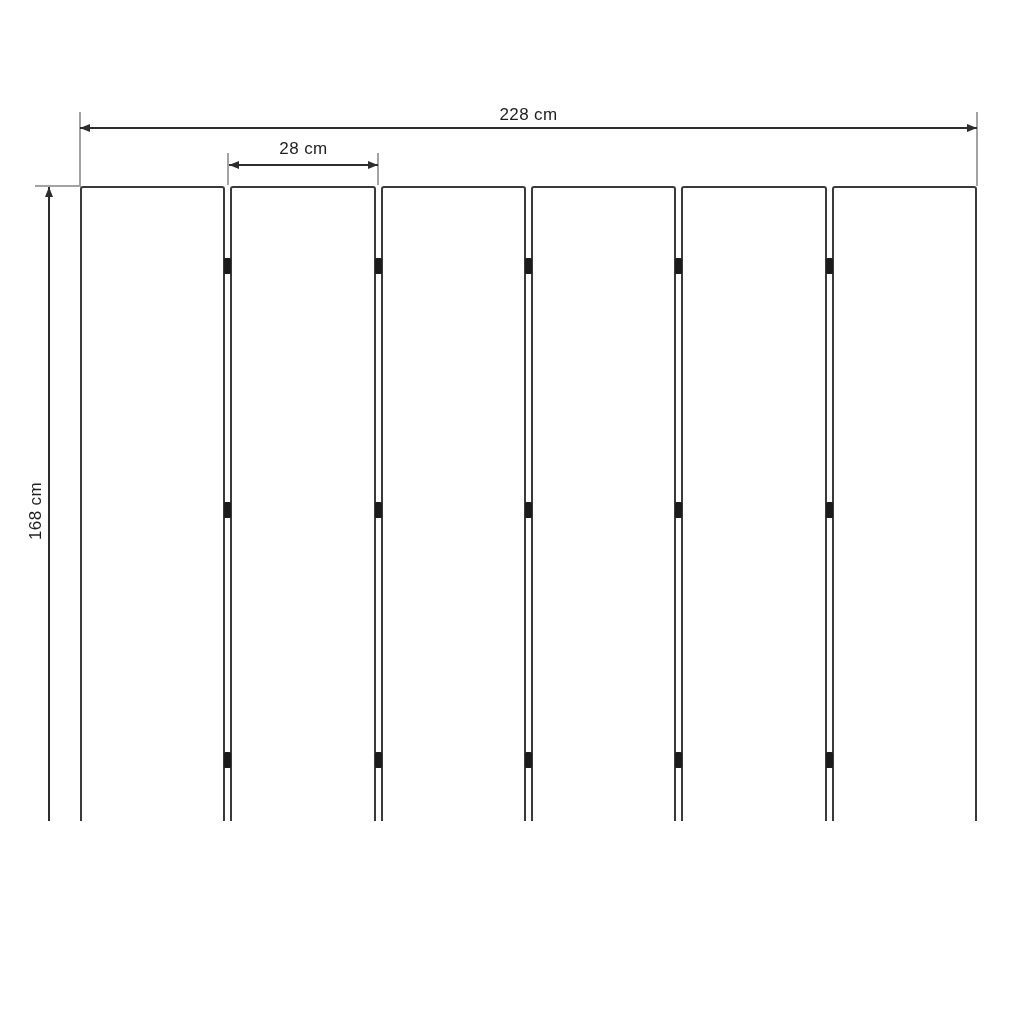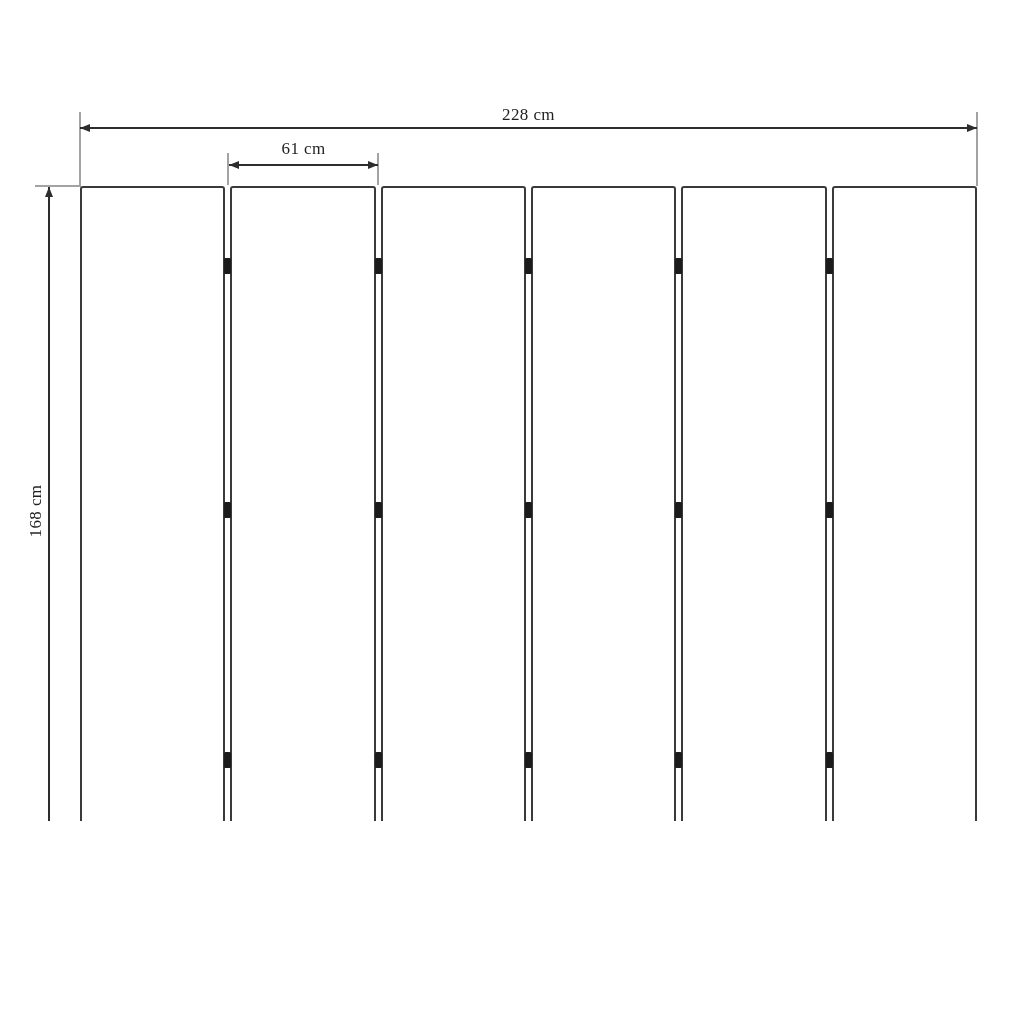--- a/index.html
+++ b/index.html
@@ -12,21 +12,21 @@
     --background: #ffffff;
   }
   * { margin: 0; padding: 0; box-sizing: border-box; }
   html, body { background: var(--background); }
   .canvas {
     position: relative;
     width: 1024px;
     height: 821px;
     background: var(--background);
     overflow: hidden;
-    font-family: Liberation Serif, serif;
+    font-family: Liberation Sans, sans-serif;
     border-radius: 26px;
   }
 
   
   .panels-row {
     position: absolute;
     left: 80px; top: 186px;
     width: 897px; height: 651px;
     display: flex;
     gap: 5px;
@@ -94,21 +94,21 @@
     <div class="dim-label" style="left:80px; top:105px; width:897px">228 cm</div>
     <div class="dim-line h" style="left:80px; top:127px; width:897px">
       <span class="arr left"></span>
       <span class="arr right"></span>
     </div>
   </div>
 
   <div>
     <div class="ext v" style="left:227px; top:153px; height:32px"></div>
     <div class="ext v" style="left:377px; top:153px; height:32px"></div>
-    <div class="dim-label" style="left:229px; top:139px; width:149px">61 cm</div>
+    <div class="dim-label" style="left:229px; top:139px; width:149px">28 cm</div>
     <div class="dim-line h" style="left:229px; top:164px; width:149px">
       <span class="arr left"></span>
       <span class="arr right"></span>
     </div>
   </div>
 
   <div>
     <div class="ext h" style="left:35px; top:185px; width:46px"></div>
     <div class="ext h" style="left:35px; top:836px; width:46px"></div>
     <div class="dim-label rot" style="left:-3px; top:500px; width:80px; height:22px">168 cm</div>

